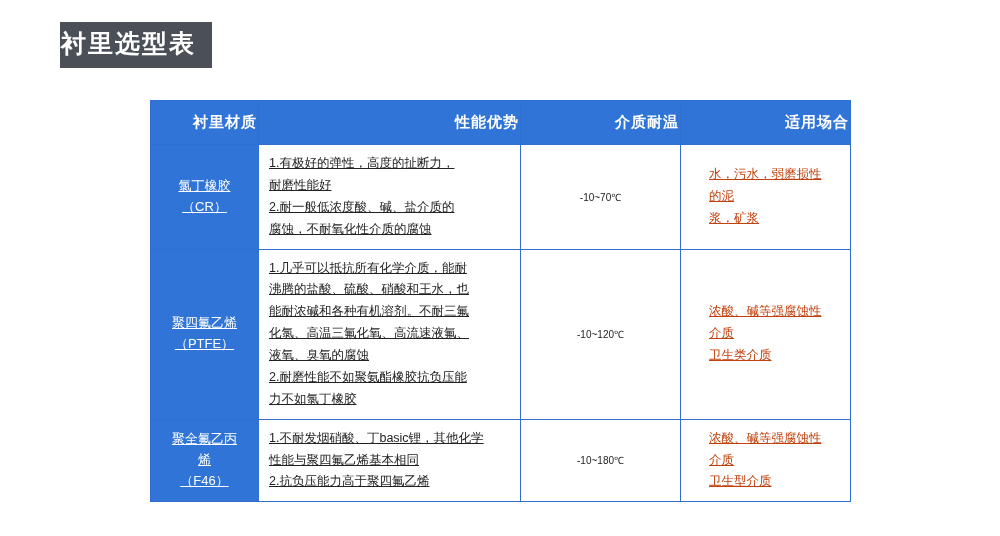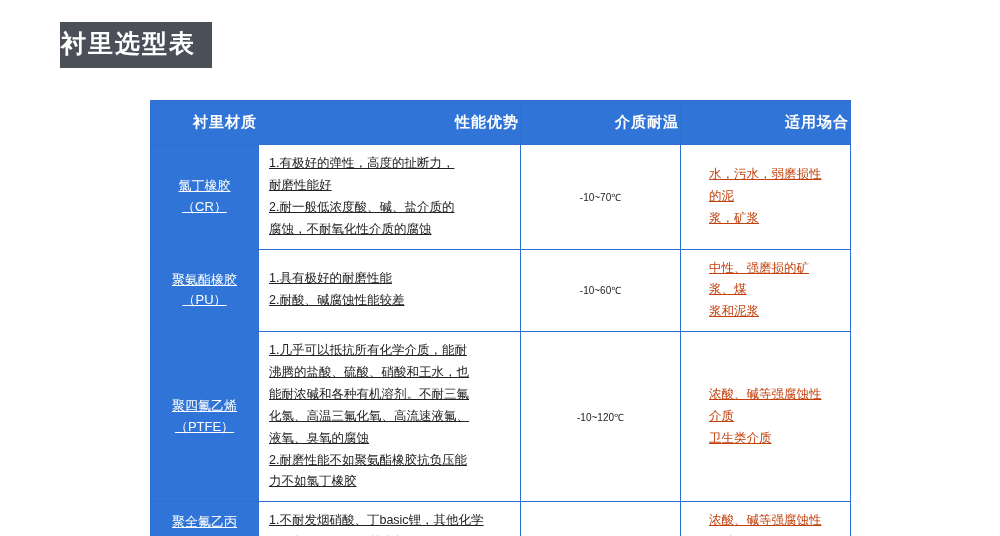--- a/index.html
+++ b/index.html
@@ -127,29 +127,20 @@
 （CR）</td>
         <td class="adv multiline">1.有极好的弹性，高度的扯断力，
 耐磨性能好
 2.耐一般低浓度酸、碱、盐介质的
 腐蚀，不耐氧化性介质的腐蚀</td>
         <td class="temp">-10~70℃</td>
         <td class="use multiline">水，污水，弱磨损性的泥
 浆，矿浆</td>
       </tr>
       <tr>
-        <td class="mat multiline">聚氨酯橡胶
-（PU）</td>
-        <td class="adv multiline">1.具有极好的耐磨性能
-2.耐酸、碱腐蚀性能较差</td>
-        <td class="temp">-10~60℃</td>
-        <td class="use multiline">中性、强磨损的矿浆、煤
-浆和泥浆</td>
-      </tr>
-      <tr>
         <td class="mat multiline">聚四氟乙烯
 （PTFE）</td>
         <td class="adv multiline">1.几乎可以抵抗所有化学介质，能耐
 沸腾的盐酸、硫酸、硝酸和王水，也
 能耐浓碱和各种有机溶剂。不耐三氟
 化氯、高温三氟化氧、高流速液氟、
 液氧、臭氧的腐蚀
 2.耐磨性能不如聚氨酯橡胶抗负压能
 力不如氯丁橡胶</td>
         <td class="temp">-10~120℃</td>

